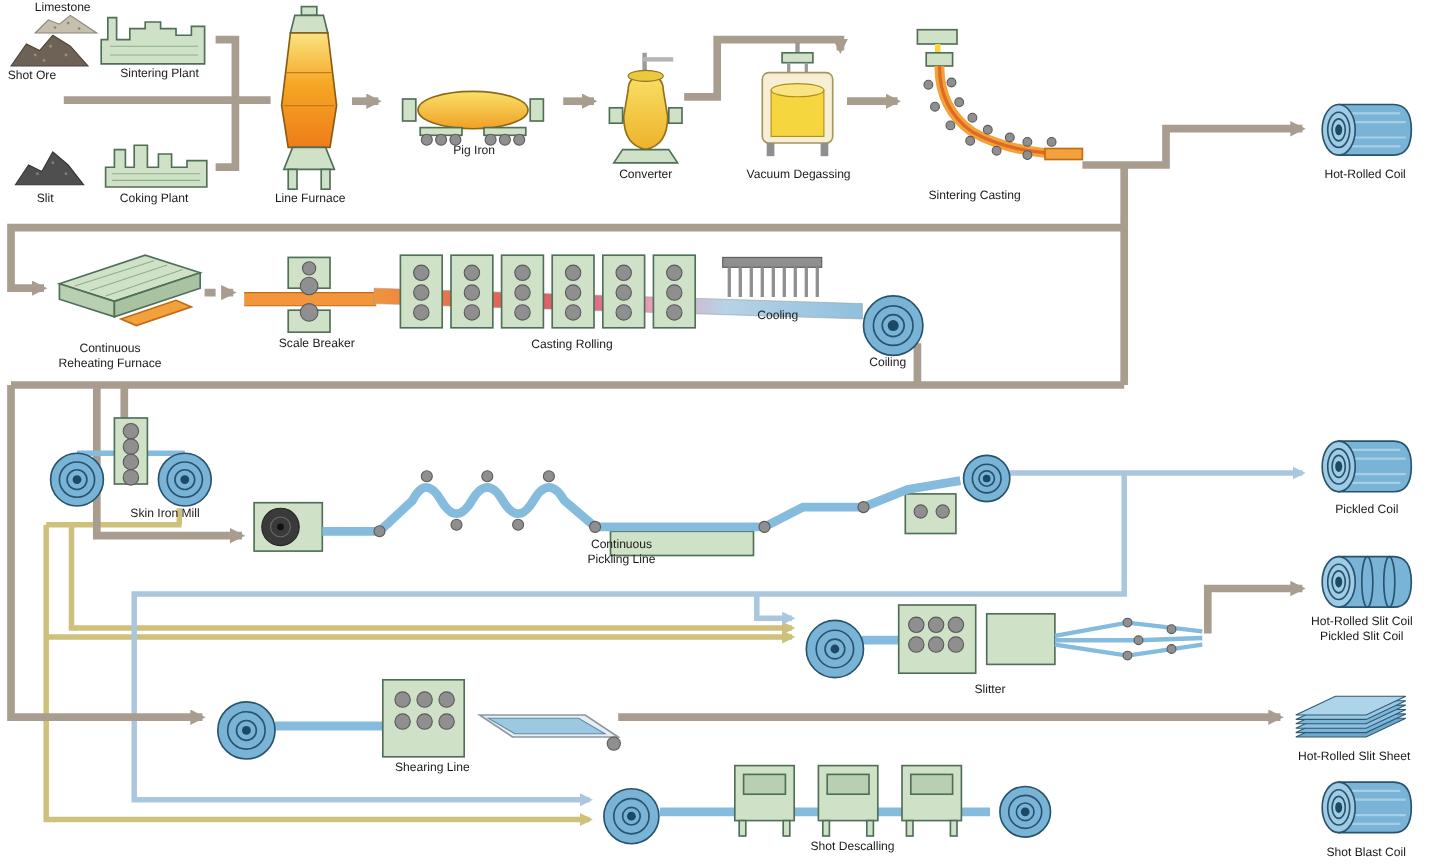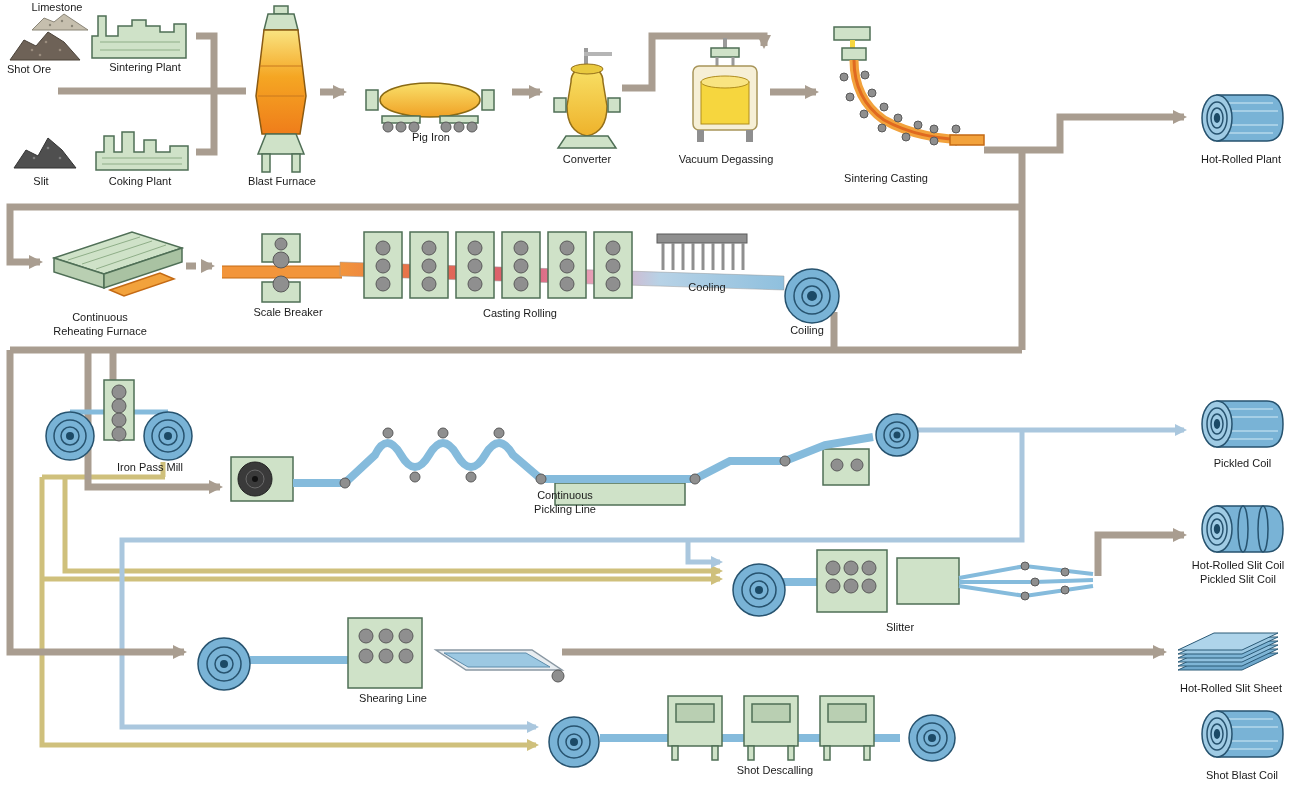--- a/index.html
+++ b/index.html
@@ -467,55 +467,55 @@
   <div class="lbl" style="left:95px;top:60px;width:100px">
       <span>Sintering Plant</span>
     </div>
   <div class="lbl" style="left:11px;top:174px;width:60px">
       <span>Slit</span>
     </div>
   <div class="lbl" style="left:90px;top:174px;width:100px">
       <span>Coking Plant</span>
     </div>
   <div class="lbl" style="left:237px;top:174px;width:90px">
-      <span>Blast Furnace</span>
+      <span>Line Furnace</span>
     </div>
   <div class="lbl" style="left:391px;top:130px;width:80px">
       <span>Pig Iron</span>
     </div>
   <div class="lbl" style="left:547px;top:152px;width:80px">
       <span>Converter</span>
     </div>
   <div class="lbl" style="left:666px;top:152px;width:120px">
       <span>Vacuum Degassing</span>
     </div>
   <div class="lbl" style="left:826px;top:171px;width:120px">
       <span>Sintering Casting</span>
     </div>
   <div class="lbl" style="left:1185px;top:152px;width:112px">
-      <span>Hot-Rolled Plant</span>
+      <span>Hot-Rolled Coil</span>
     </div>
   <div class="lbl" style="left:35px;top:310px;width:130px">
       <span>Continuous</span>
       <span>Reheating Furnace</span>
     </div>
   <div class="lbl" style="left:238px;top:305px;width:100px">
       <span>Scale Breaker</span>
     </div>
   <div class="lbl" style="left:460px;top:306px;width:120px">
       <span>Casting Rolling</span>
     </div>
   <div class="lbl" style="left:677px;top:280px;width:60px">
       <span>Cooling</span>
     </div>
   <div class="lbl" style="left:777px;top:323px;width:60px">
       <span>Coiling</span>
     </div>
   <div class="lbl" style="left:95px;top:460px;width:110px">
-      <span>Iron Pass Mill</span>
+      <span>Skin Iron Mill</span>
     </div>
   <div class="lbl" style="left:505px;top:488px;width:120px">
       <span>Continuous</span>
       <span>Pickling Line</span>
     </div>
   <div class="lbl" style="left:1190px;top:456px;width:105px">
       <span>Pickled Coil</span>
     </div>
   <div class="lbl" style="left:870px;top:620px;width:60px">
       <span>Slitter</span>

